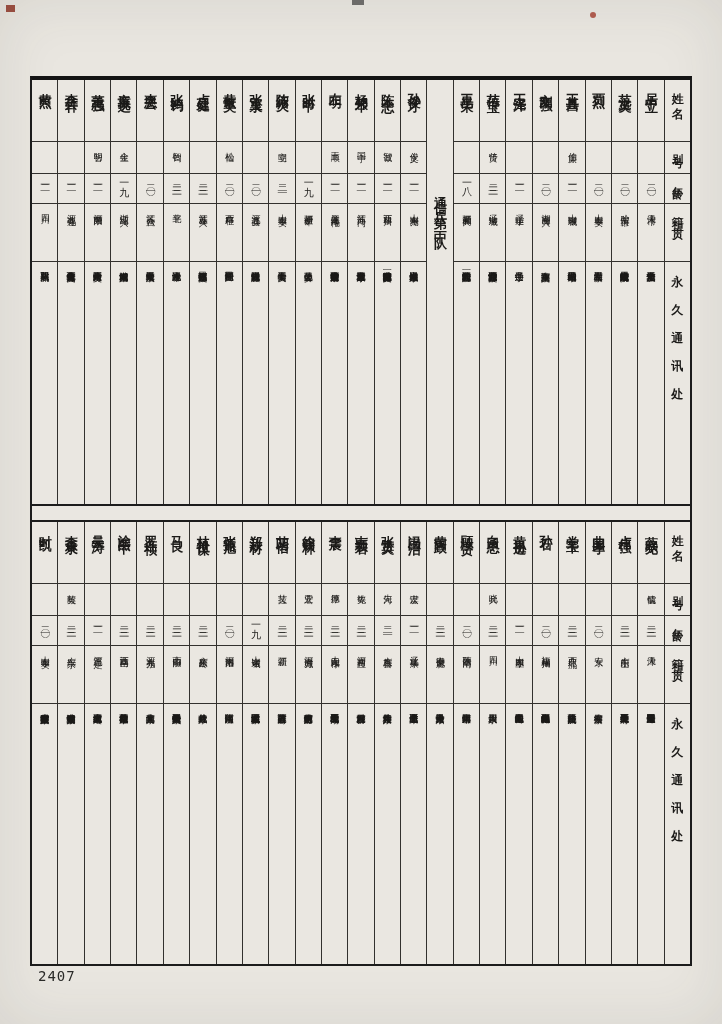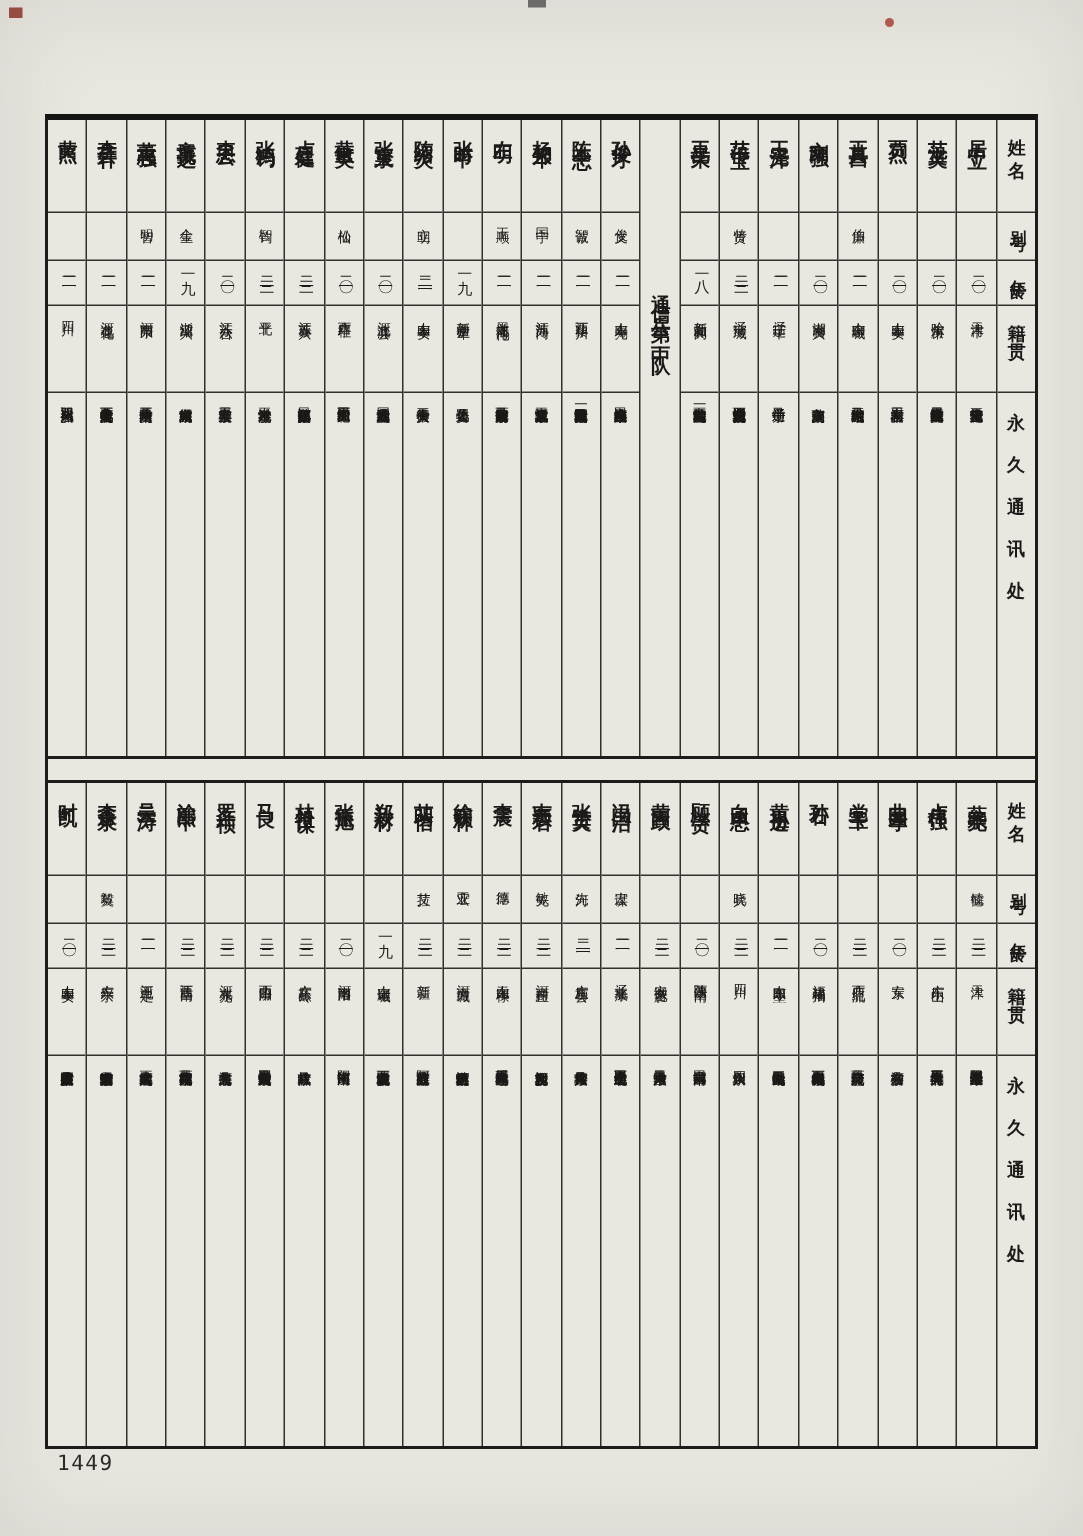--- a/index.html
+++ b/index.html
@@ -934,14 +934,14 @@
           <div class="cell cell-native">
             <span class="vtext t-native">山东泰安</span>
           </div>
           <div class="cell cell-addr">
             <span class="vtext t-addr">山东省泰安县第六区时家庄乡时家庄</span>
           </div>
         </div>
       </div>
   </div>
 
-  <div class="page-number">1449</div>
+  <div class="page-number">2407</div>
 </div>
 
 </body></html>

